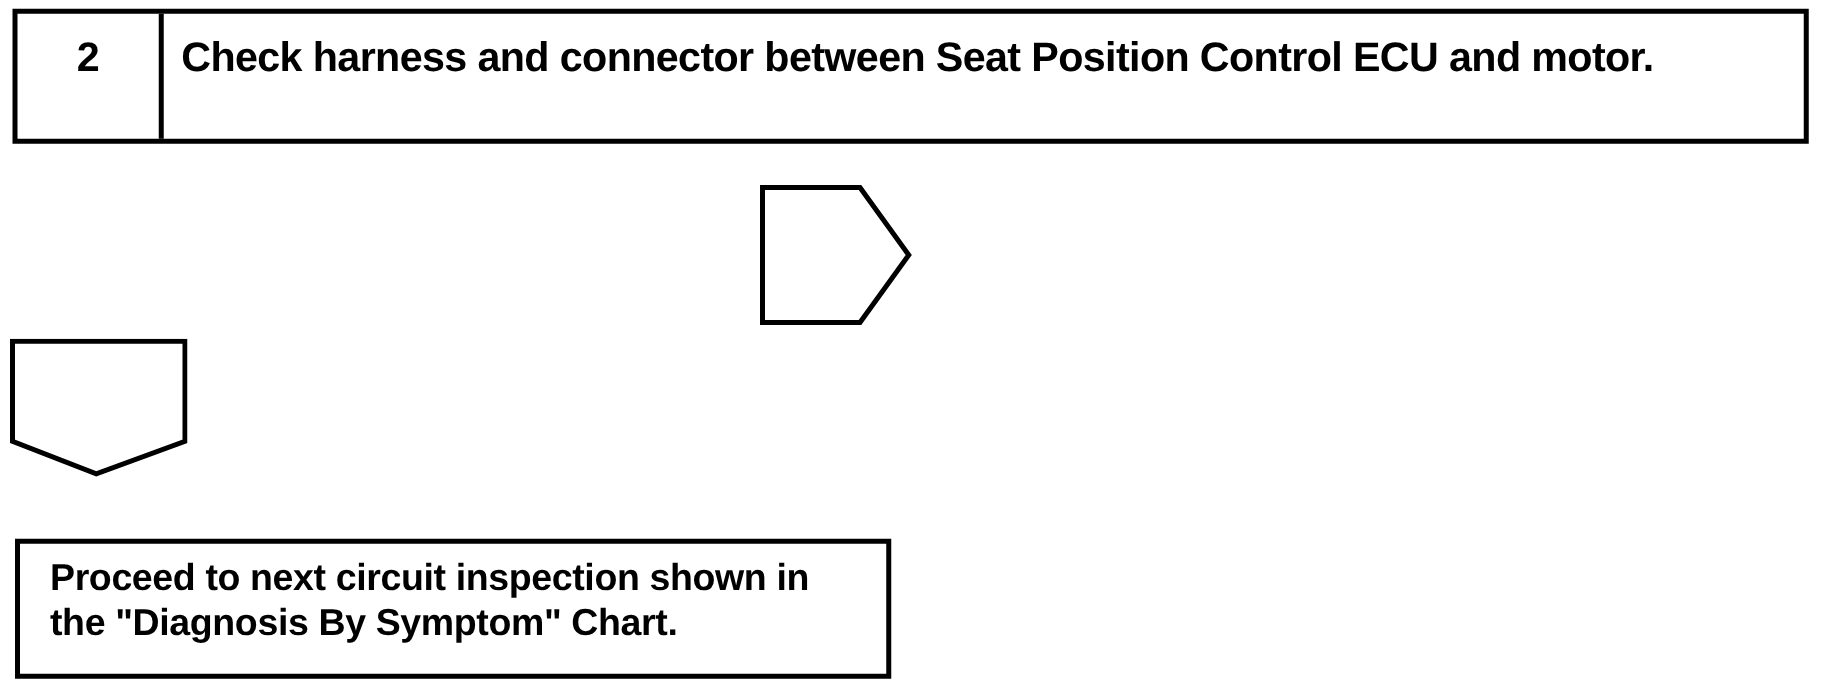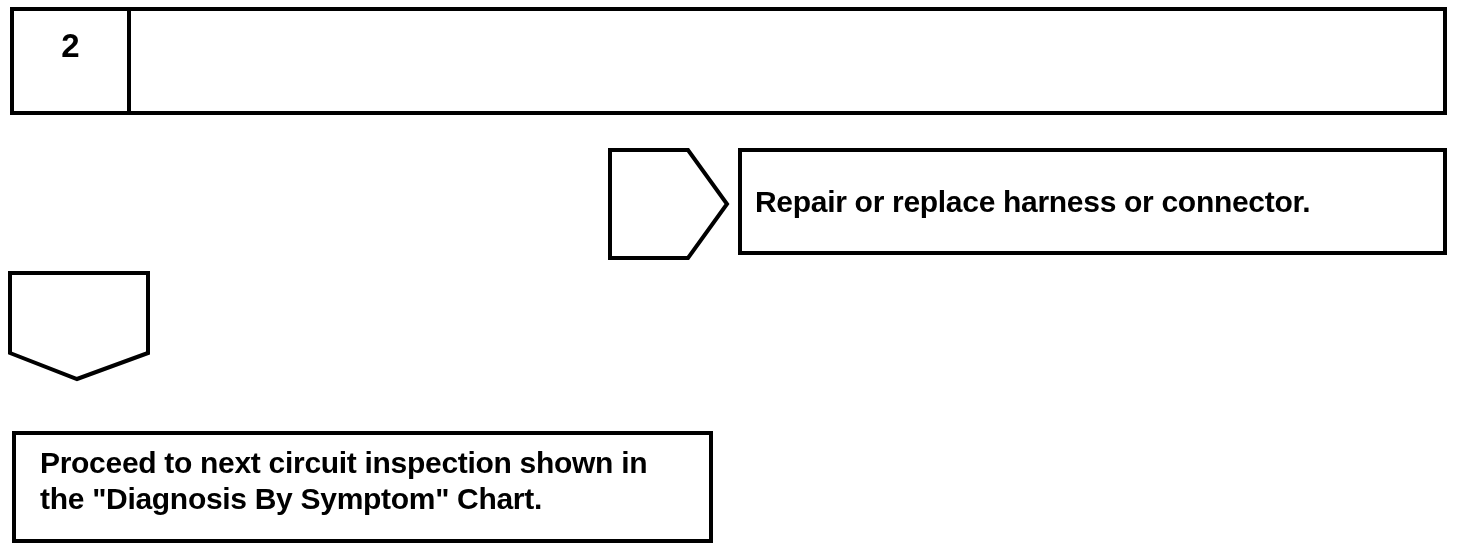--- a/index.html
+++ b/index.html
@@ -119,27 +119,27 @@
     background: #fff;
   }
 </style>
 </head>
 <body>
 
 <div class="canvas">
 
   <div class="step-box">
     <div class="step-number">2</div>
+    <div class="step-instruction">Check harness and connector between Seat Position Control ECU and motor.</div>
   </div>
 
   <svg class="ng-arrow-svg" viewBox="0 0 122 112">
     <polygon points="2,2 80,2 119,56 80,110 2,110" fill="#ffffff" stroke="#000000" stroke-width="4" stroke-linejoin="miter"></polygon>
   </svg>
 
-  <div class="ng-action-box">Repair or replace harness or connector.</div>
 
   <svg class="ok-arrow-svg" viewBox="0 0 142 112">
     <polygon points="2,2 140,2 140,82 69,108 2,82" fill="#ffffff" stroke="#000000" stroke-width="4" stroke-linejoin="miter"></polygon>
   </svg>
 
   <div class="ok-action-box">Proceed to next circuit inspection shown in the "Diagnosis By Symptom" Chart.</div>
 
 </div>
 
 </body></html>

